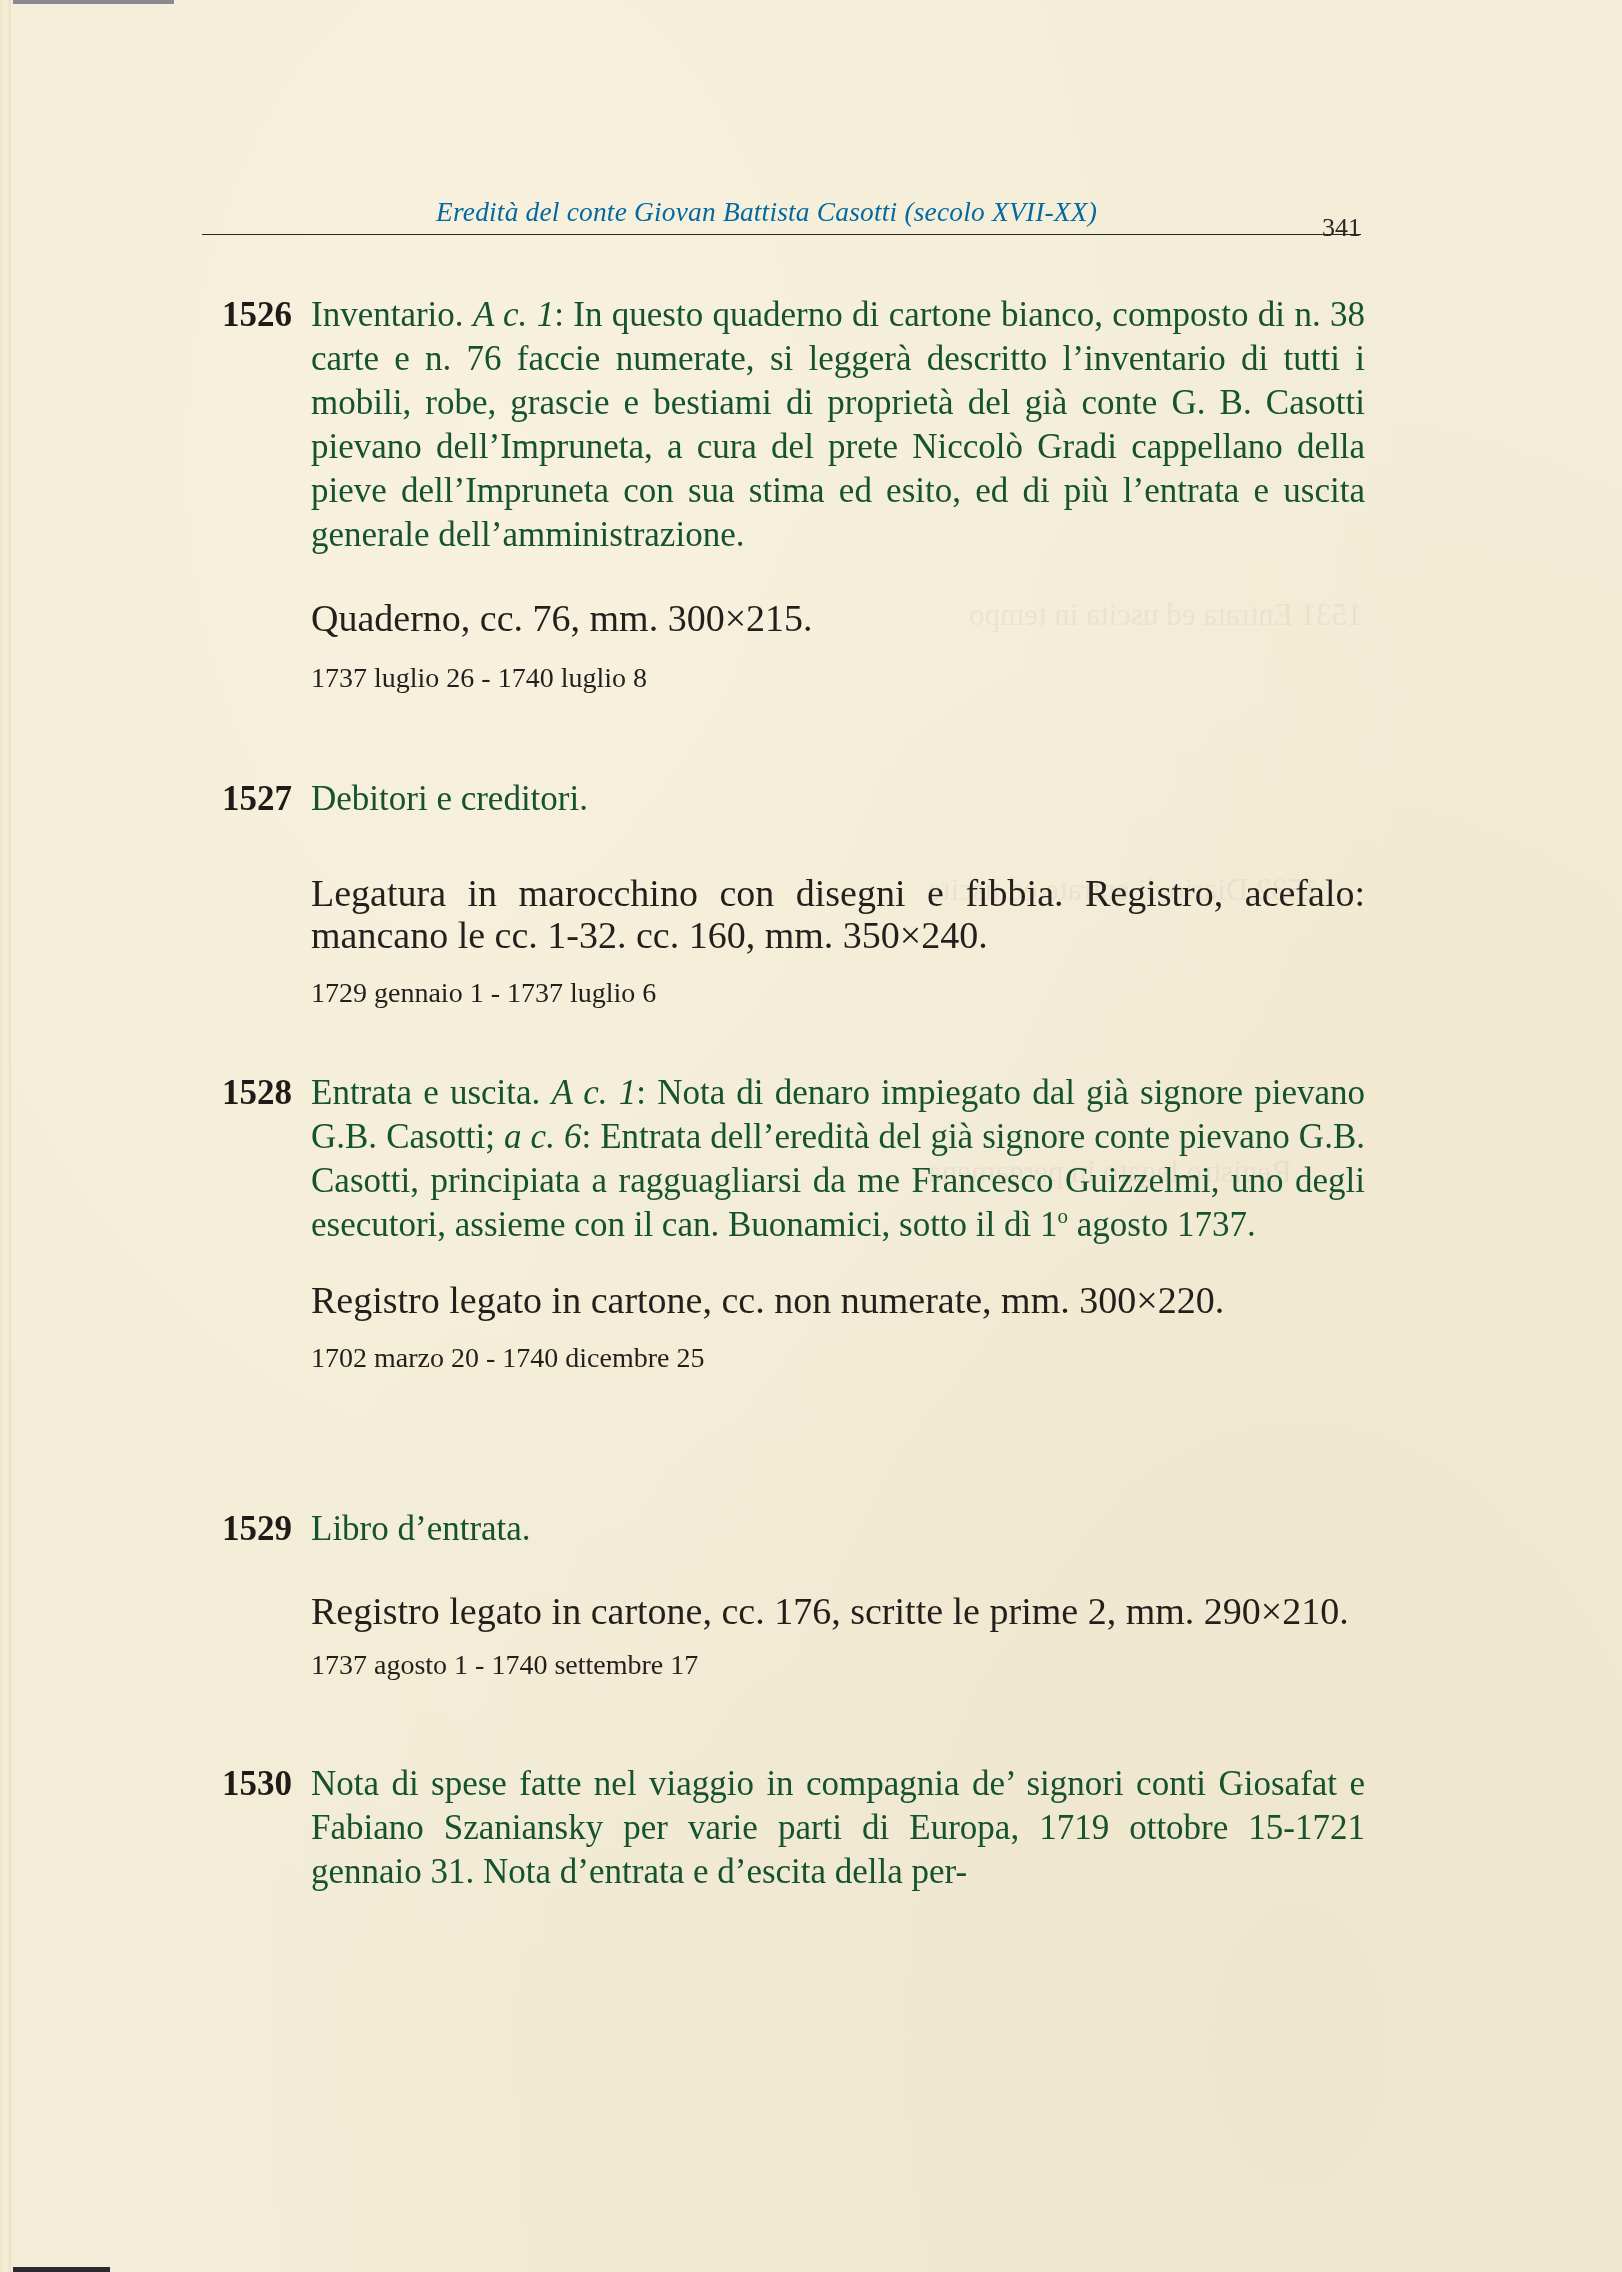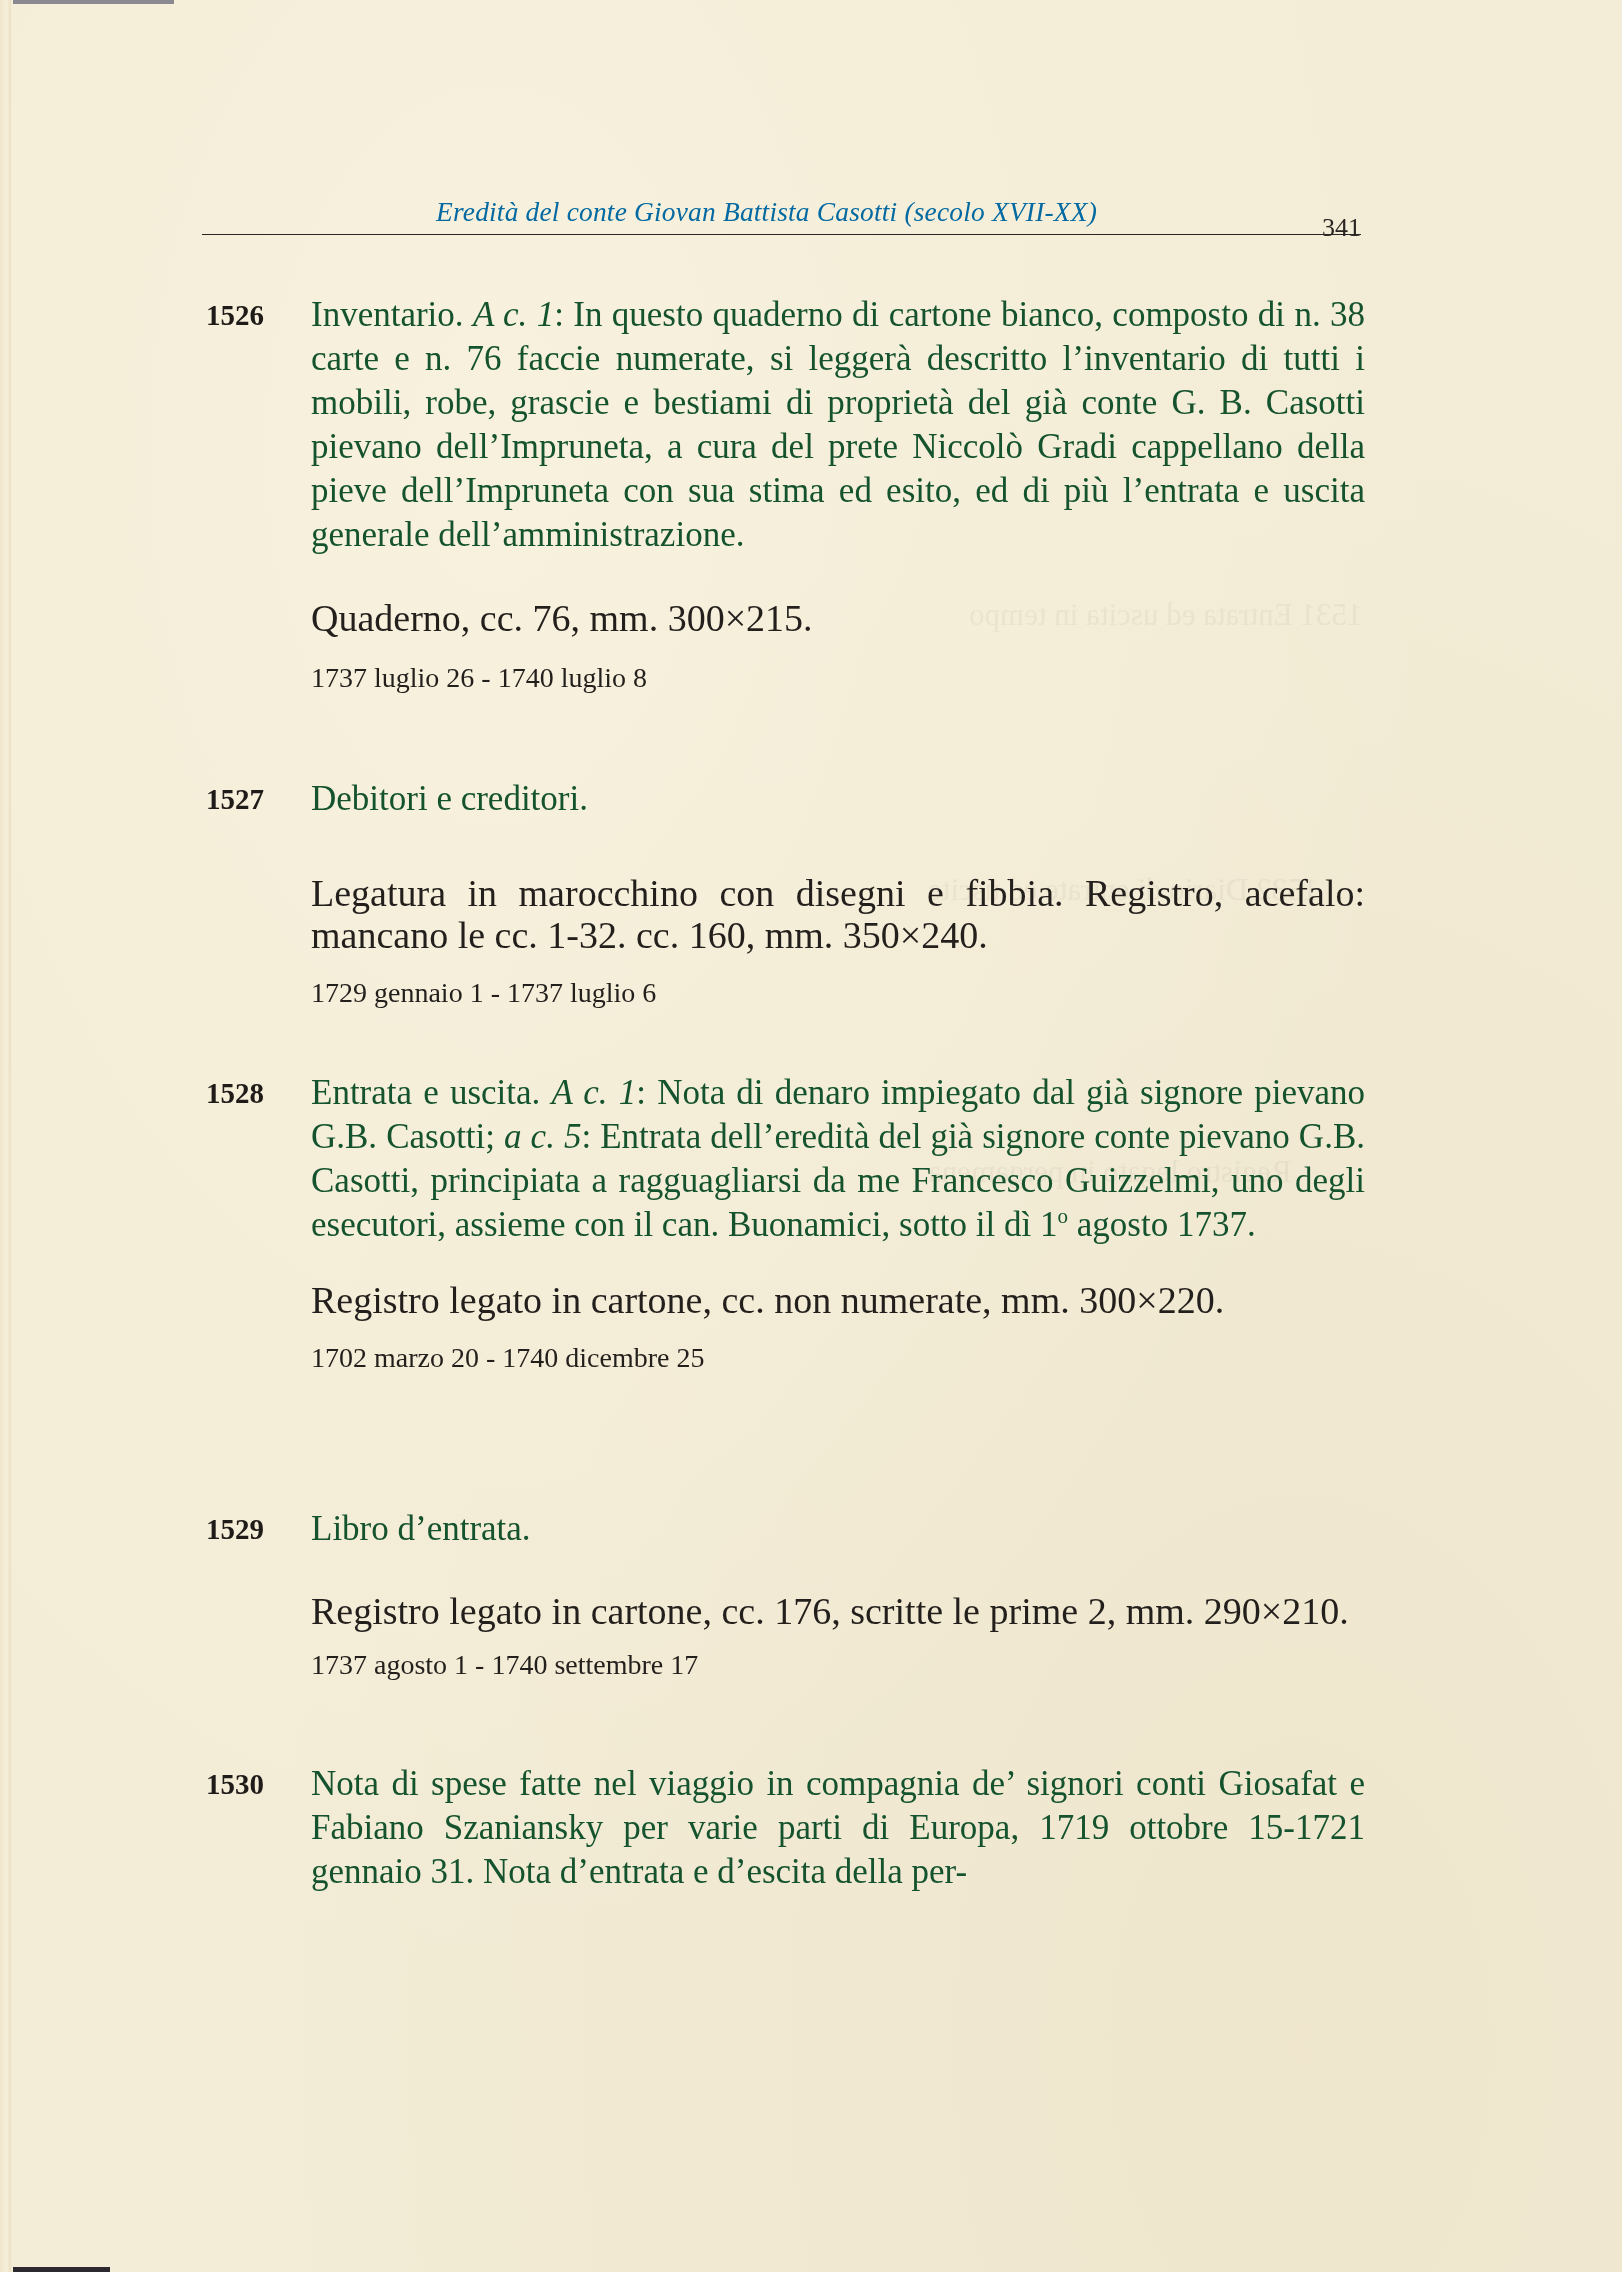--- a/index.html
+++ b/index.html
@@ -70,25 +70,25 @@
       color: #2a2623;
     }
     
     .entry {
       position: absolute;
       left: 206px;
       width: 1159px;
     }
     .entry-number {
       position: absolute;
-      left: 0;
+      left: 16px;
       top: 0;
       font-family: "Liberation Serif", serif;
       font-weight: bold;
-      font-size: 29px;
+      font-size: 35px;
       line-height: 44px;
       color: #1f1b18;
     }
     .entry-body {
       margin-left: 105px;
       font-family: "Liberation Serif", serif;
       font-size: 35px;
       line-height: 44px;
       text-align: justify;
       color: #14532d;
@@ -152,21 +152,21 @@
   <div class="entry-number">1527</div>
   <div class="entry-body">Debitori e creditori.</div>
   <div class="entry-desc" style="margin-top:51px;">Legatura in marocchino con disegni e fibbia. Registro, acefalo: mancano le cc. 1-32. cc. 160, mm. 350×240.</div>
   <div class="entry-date" style="margin-top:16px;">1729 gennaio 1 - 1737 luglio 6</div>
 </div>
 
 <div class="entry" style="top:1071px;">
   <div class="entry-number">1528</div>
   <div class="entry-body">
     <span>Entrata e uscita.</span>
-    <span class="it">A c. 1</span><span>: Nota di denaro impiegato dal già signore pievano G.B. Casotti; </span><span class="it">a c. 5</span><span>: Entrata dell’eredità del già signore conte pievano G.B. Casotti, principiata a ragguagliarsi da me Francesco Guizzelmi, uno degli esecutori, assieme con il can. Buonamici, sotto il dì 1</span><sup>o</sup><span> agosto 1737.</span>
+    <span class="it">A c. 1</span><span>: Nota di denaro impiegato dal già signore pievano G.B. Casotti; </span><span class="it">a c. 6</span><span>: Entrata dell’eredità del già signore conte pievano G.B. Casotti, principiata a ragguagliarsi da me Francesco Guizzelmi, uno degli esecutori, assieme con il can. Buonamici, sotto il dì 1</span><sup>o</sup><span> agosto 1737.</span>
   </div>
   <div class="entry-desc" style="margin-top:32px;">Registro legato in cartone, cc. non numerate, mm. 300×220.</div>
   <div class="entry-date" style="margin-top:16px;">1702 marzo 20 - 1740 dicembre 25</div>
 </div>
 
 <div class="entry" style="top:1507px;">
   <div class="entry-number">1529</div>
   <div class="entry-body">Libro d’entrata.</div>
   <div class="entry-desc" style="margin-top:39px;">Registro legato in cartone, cc. 176, scritte le prime 2, mm. 290×210.</div>
   <div class="entry-date" style="margin-top:12px;">1737 agosto 1 - 1740 settembre 17</div>

